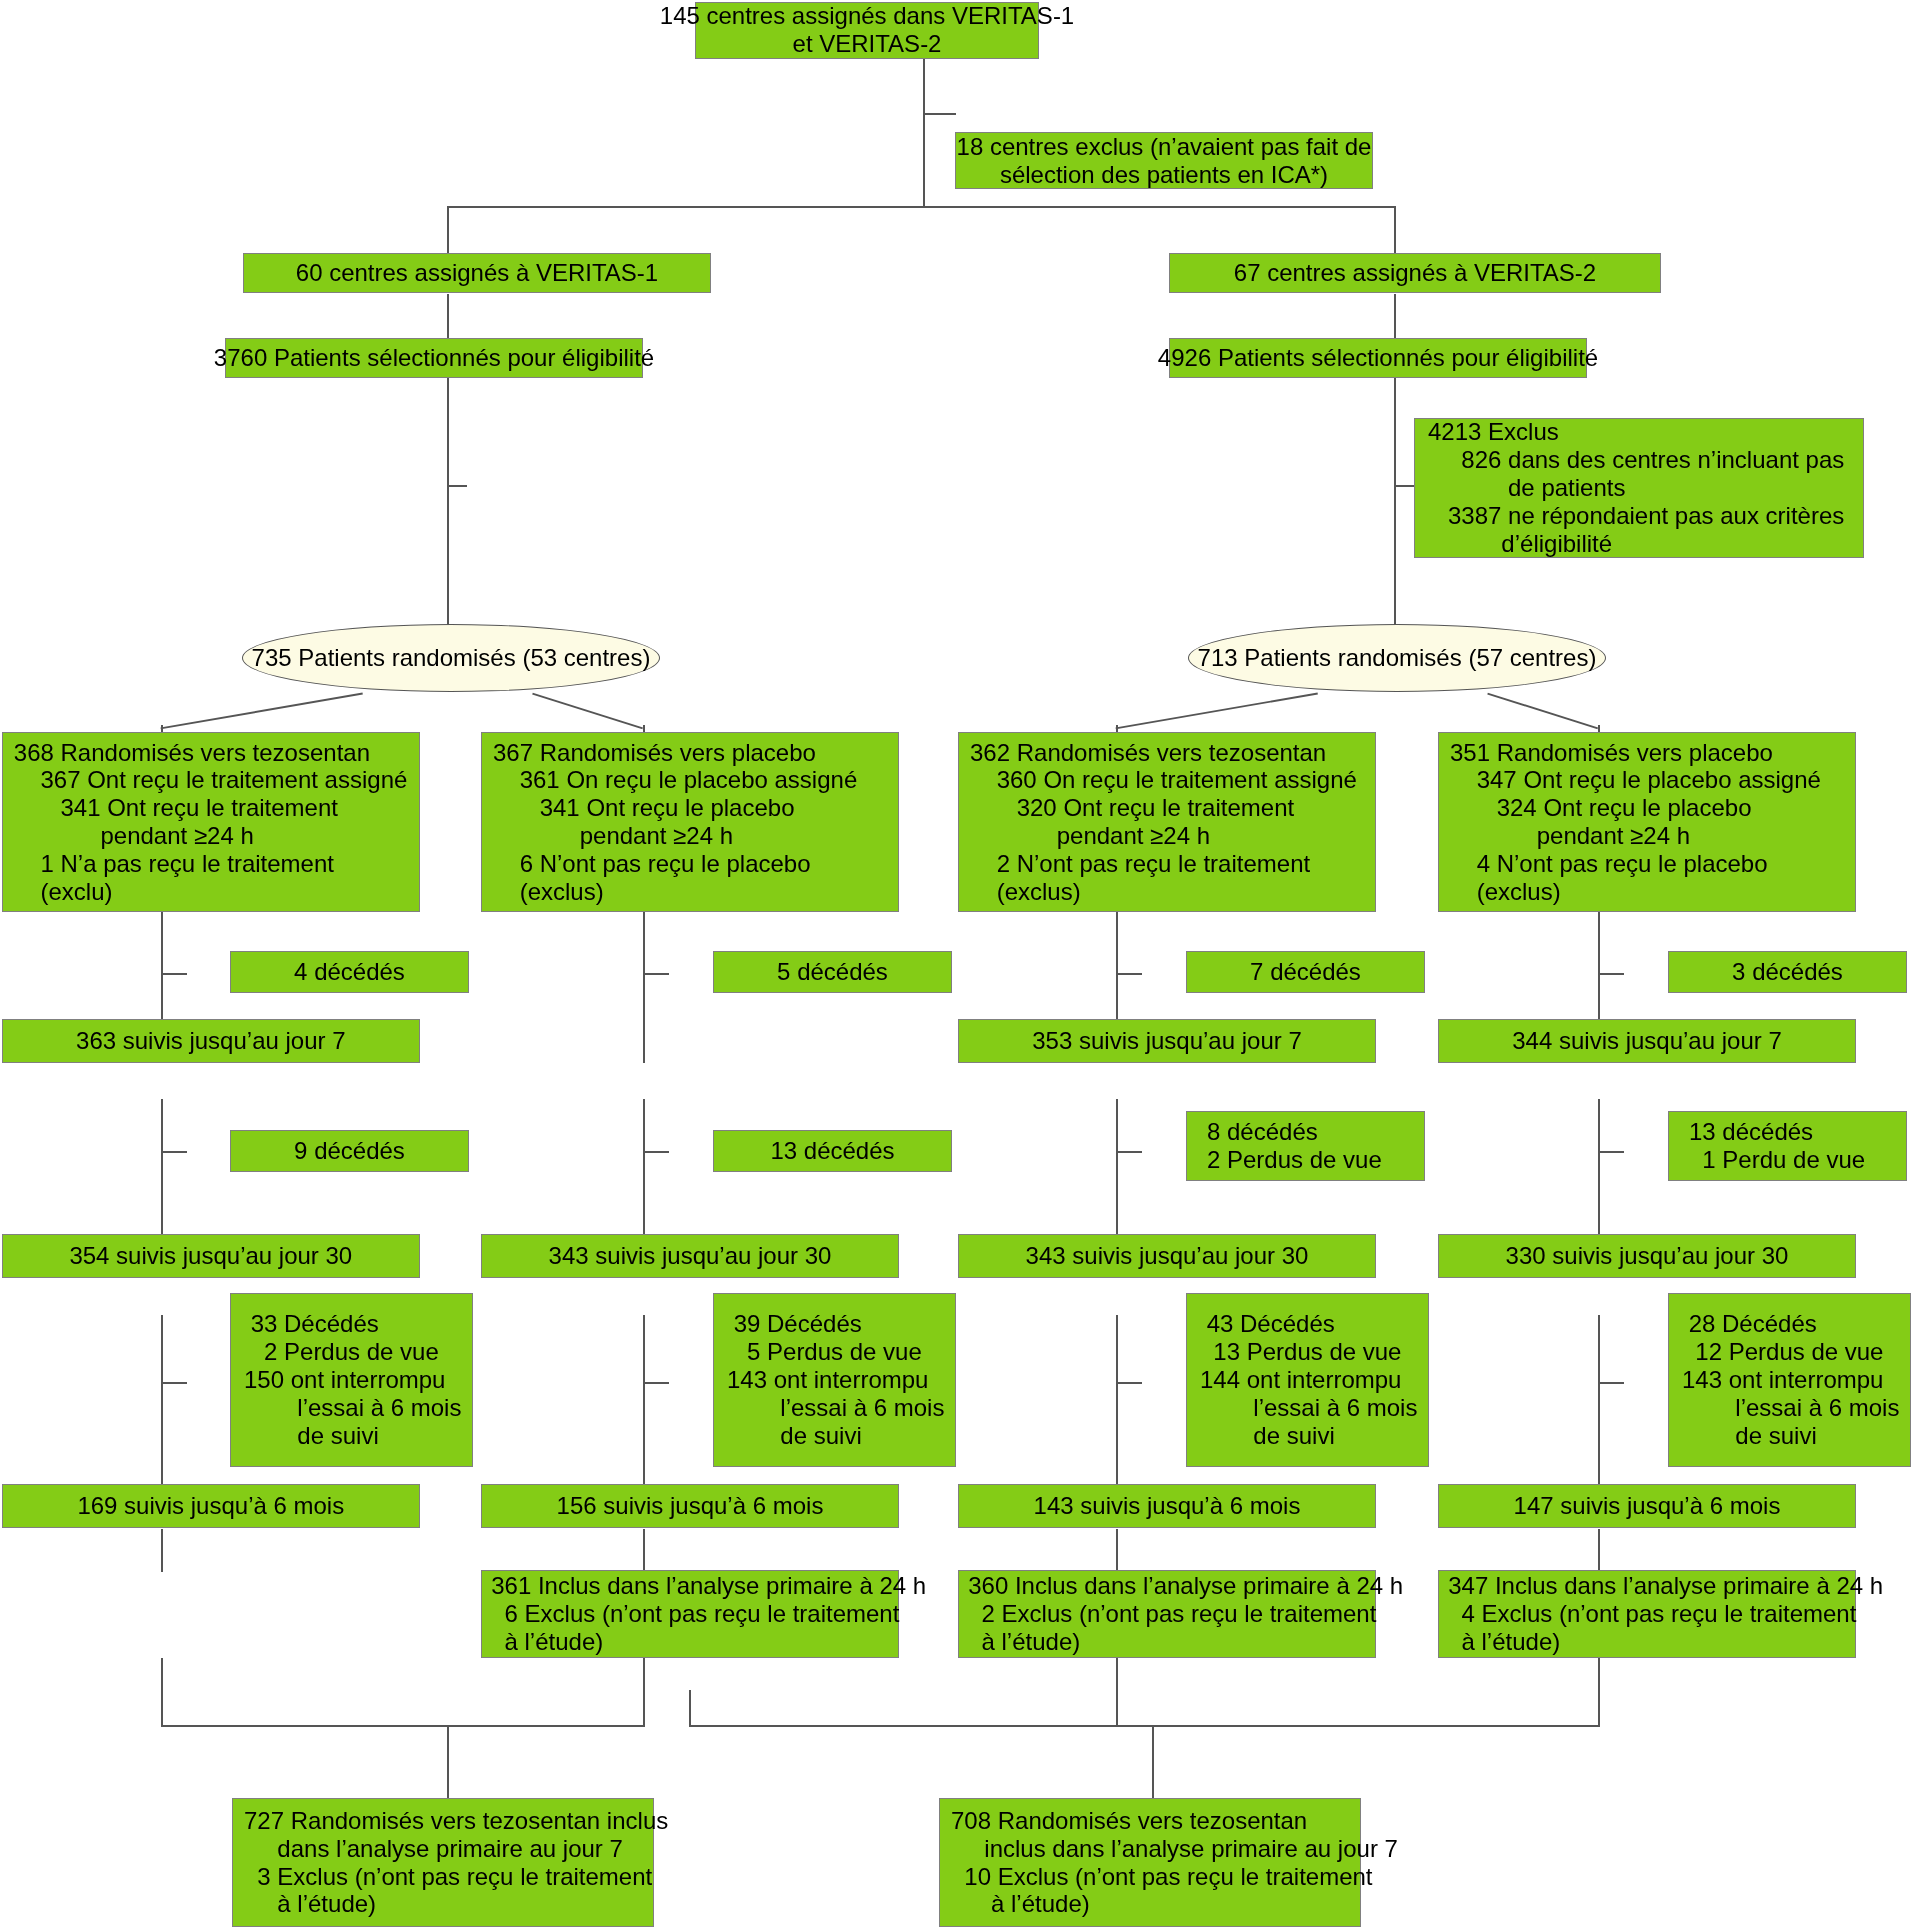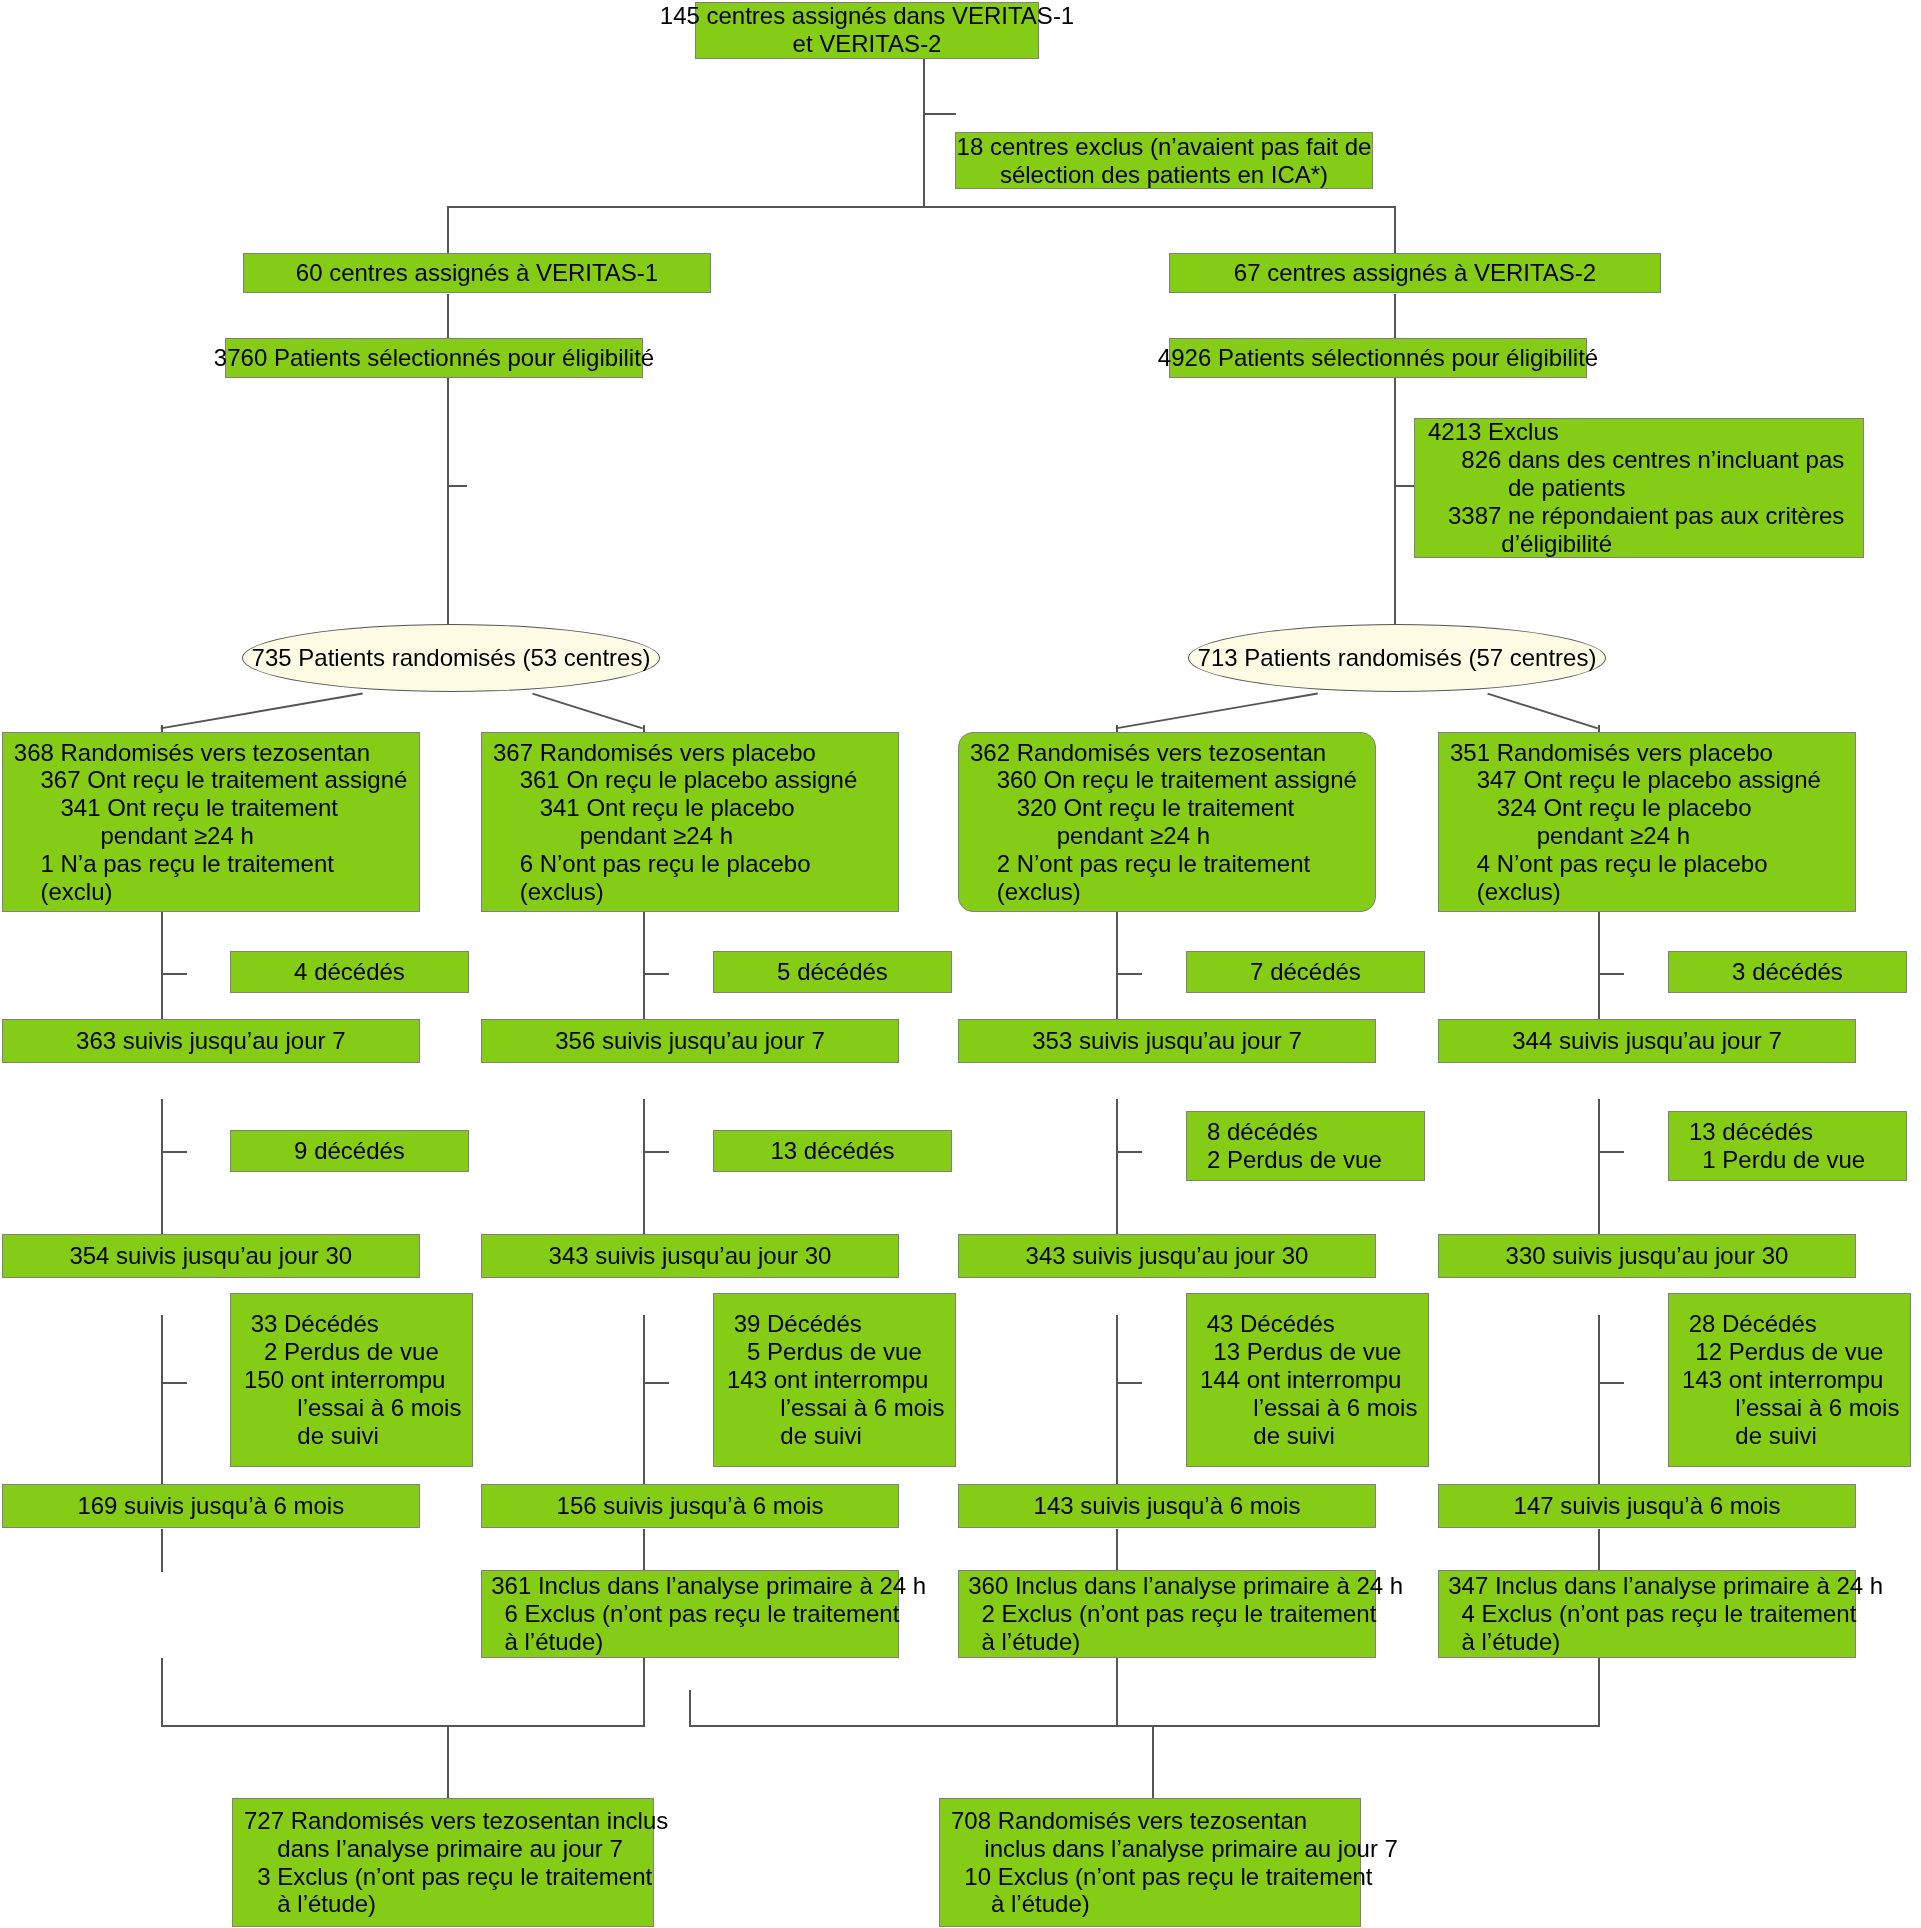--- a/index.html
+++ b/index.html
@@ -215,23 +215,20 @@
     <span>367 Randomisés vers placebo
     361 On reçu le placebo assigné
        341 Ont reçu le placebo
              pendant ≥24 h
     6 N’ont pas reçu le placebo
     (exclus)</span>
   </div>
   <div class="box" style="left:713px; top:951px; width:239px; height:42px;">
     <span>5 décédés</span>
   </div>
-  <div class="box" style="left:481px; top:1019px; width:418px; height:44px;">
-    <span>356 suivis jusqu’au jour 7</span>
-  </div>
   <div class="box" style="left:713px; top:1130px; width:239px; height:42px;">
     <span>13 décédés</span>
   </div>
   <div class="box" style="left:481px; top:1234px; width:418px; height:44px;">
     <span>343 suivis jusqu’au jour 30</span>
   </div>
   <div class="box left-blk" style="left:713px; top:1293px; width:243px; height:174px; padding:5.5px 0 5.5px 13px;">
     <span> 39 Décédés
    5 Perdus de vue
 143 ont interrompu
@@ -240,21 +237,21 @@
   </div>
   <div class="box" style="left:481px; top:1484px; width:418px; height:44px;">
     <span>156 suivis jusqu’à 6 mois</span>
   </div>
   <div class="box left-blk" style="left:481px; top:1570px; width:418px; height:88px; padding:3.7px 0 3.7px 9.2px;">
     <span>361 Inclus dans l’analyse primaire à 24 h
   6 Exclus (n’ont pas reçu le traitement
   à l’étude)</span>
   </div>
 
-  <div class="box left-blk" style="left:958px; top:732px; width:418px; height:180px; padding:5.5px 0 5.5px 11px;border-radius:15px;">
+  <div class="box left-blk" style="left:958px; top:732px; width:418px; height:180px; padding:5.5px 0 5.5px 11px;">
     <span>362 Randomisés vers tezosentan
     360 On reçu le traitement assigné
        320 Ont reçu le traitement
              pendant ≥24 h
     2 N’ont pas reçu le traitement
     (exclus)</span>
   </div>
   <div class="box" style="left:1186px; top:951px; width:239px; height:42px;">
     <span>7 décédés</span>
   </div>

